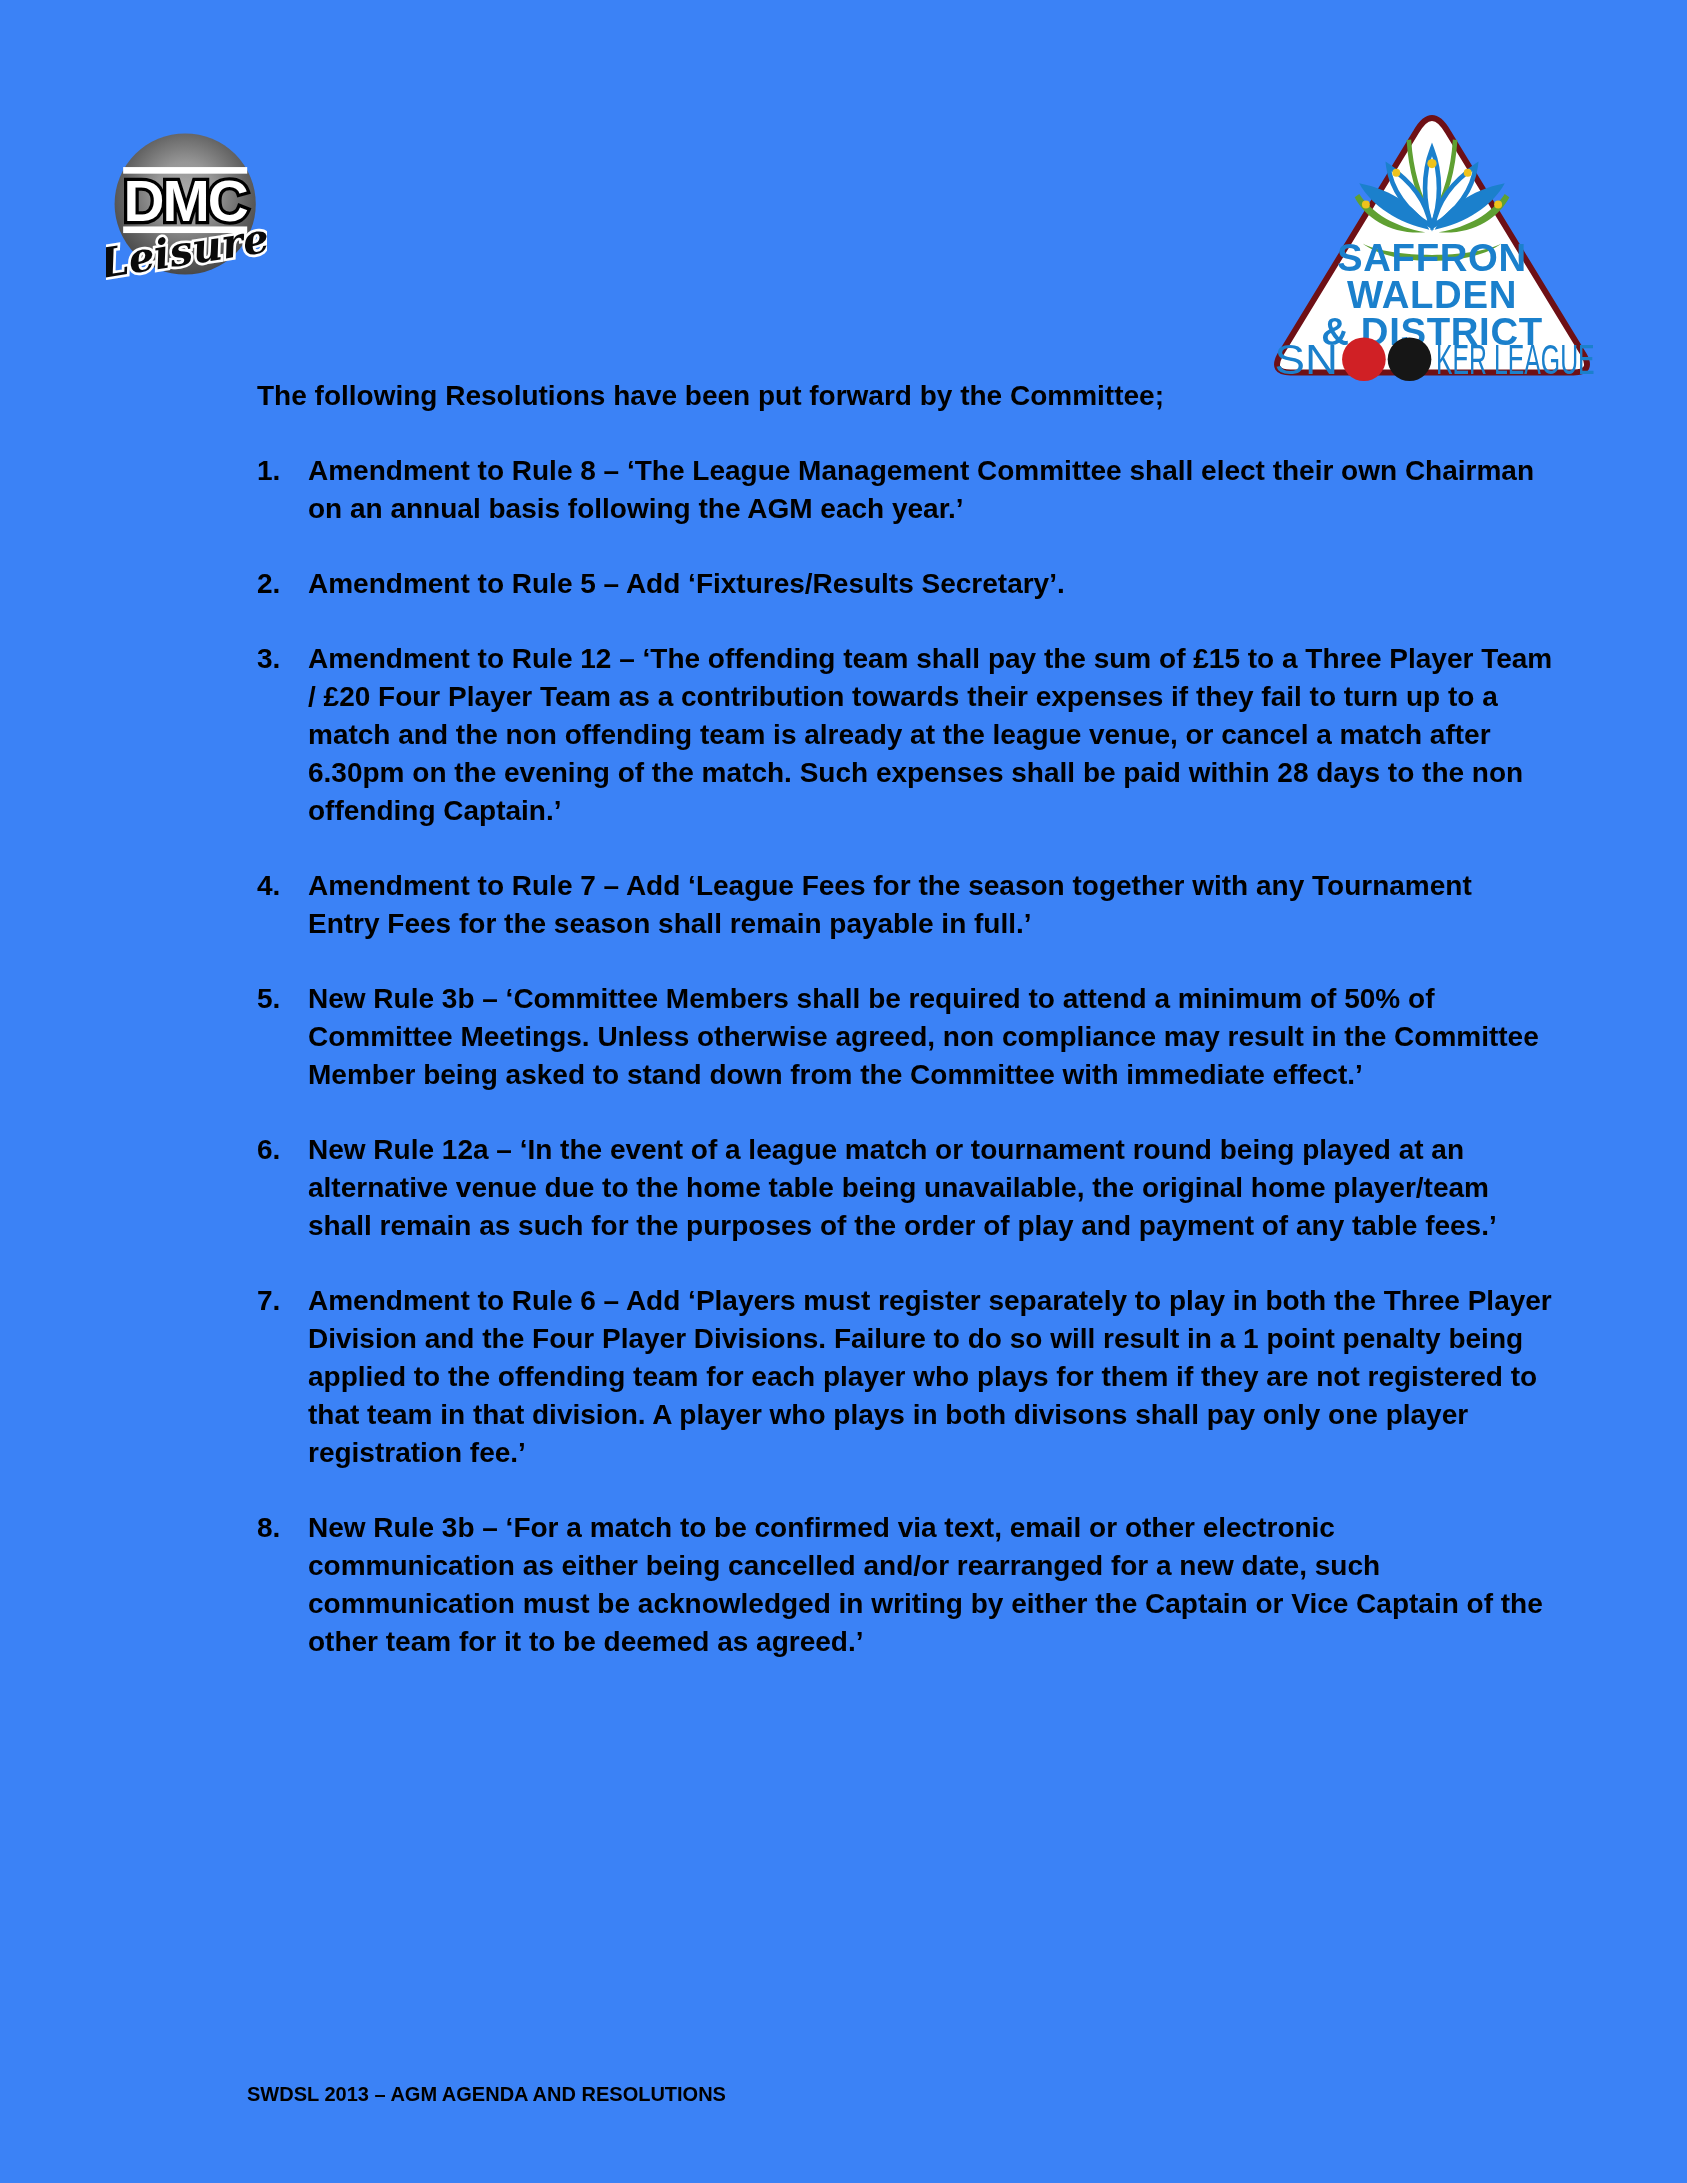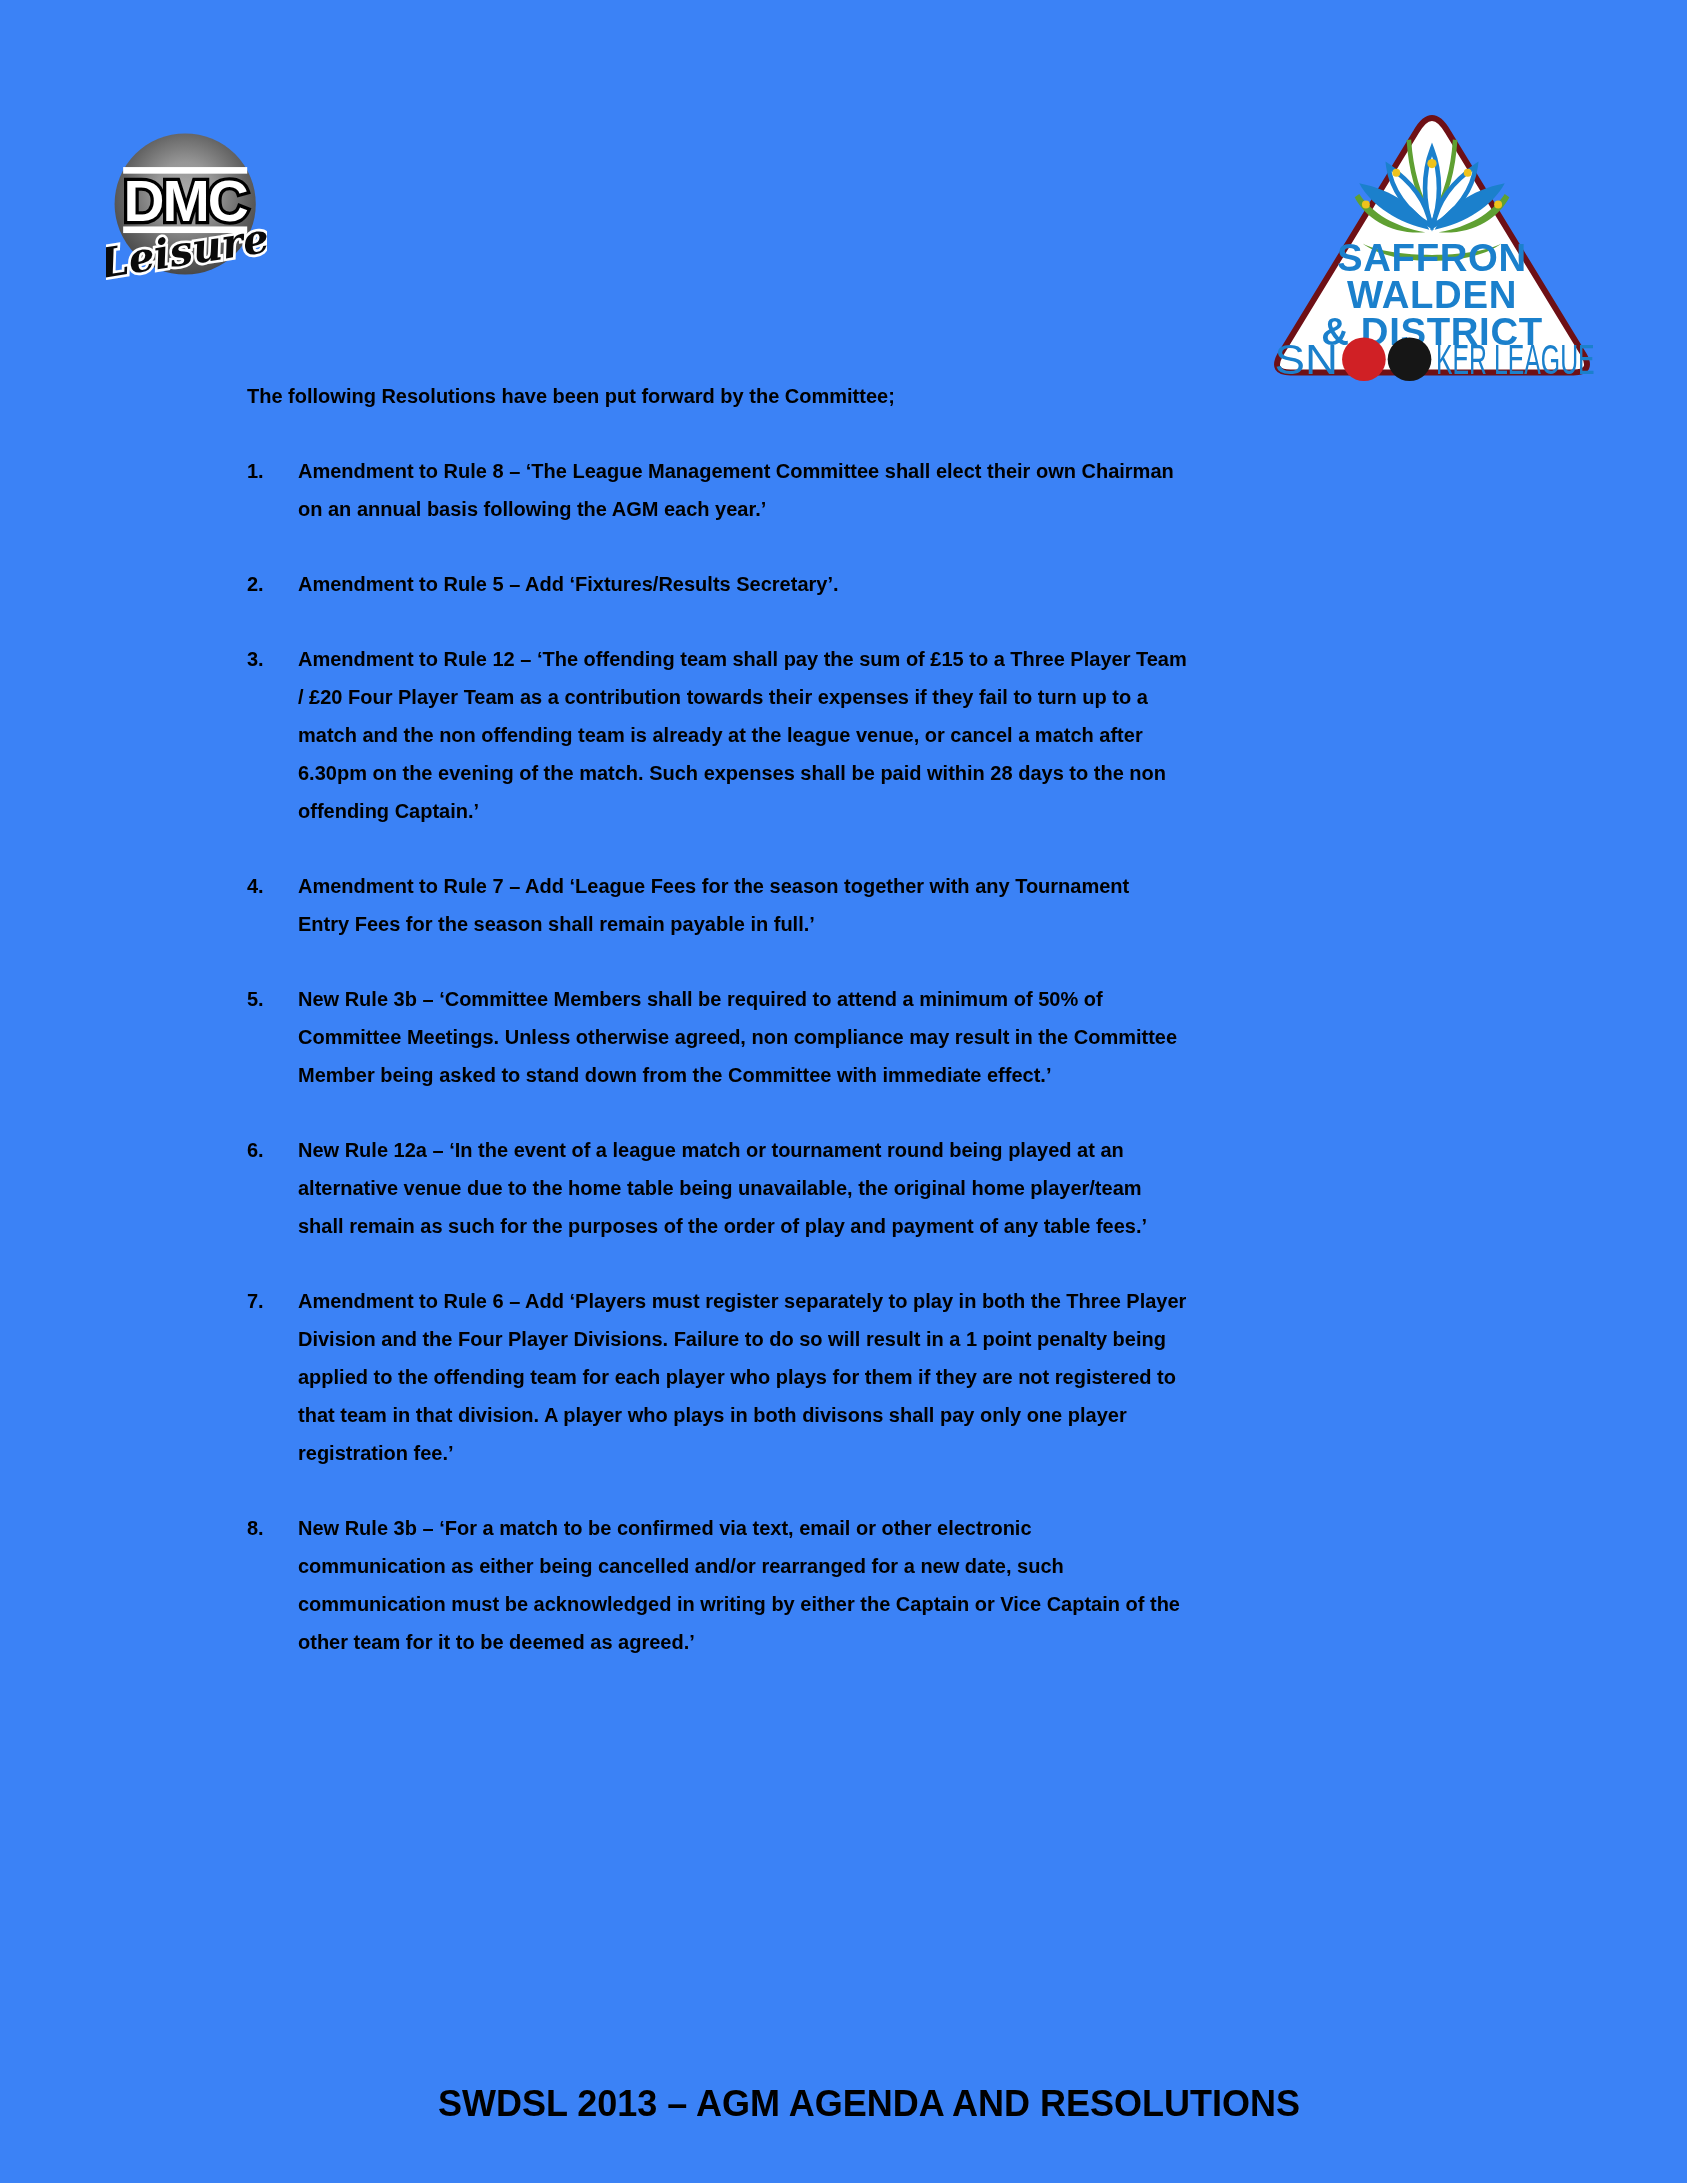--- a/index.html
+++ b/index.html
@@ -63,24 +63,24 @@
   .lg-thin {
     font-family: "Liberation Sans", sans-serif;
     font-weight: normal;
     font-size: 64px;
     fill: #1b80cc;
   }
 
   
   .content {
     position: absolute;
-    left: 247px;
+    left: 257px;
     top: 377px;
     width: 1297px;
-    font-size: 20px;
+    font-size: 28px;
     font-weight: bold;
     line-height: 38px;
   }
   .heading {
     margin: 0 0 37px 0;
   }
   .res {
     display: flex;
     margin: 0 0 37px 0;
   }
@@ -90,22 +90,21 @@
   .res-text {
     flex: 1 1 auto;
     white-space: pre-line;
   }
 
   .footer {
     position: absolute;
     left: 247px;
     top: 2083px;
     width: 1244px;
-    text-align: center;
-    font-size: 36px;
+    font-size: 20px;
     font-weight: bold;
   }
 </style>
 </head>
 <body>
 
 <div class="page">
 
   <svg class="dmc-logo" viewBox="0 0 244 230" aria-hidden="true">
     <defs>

